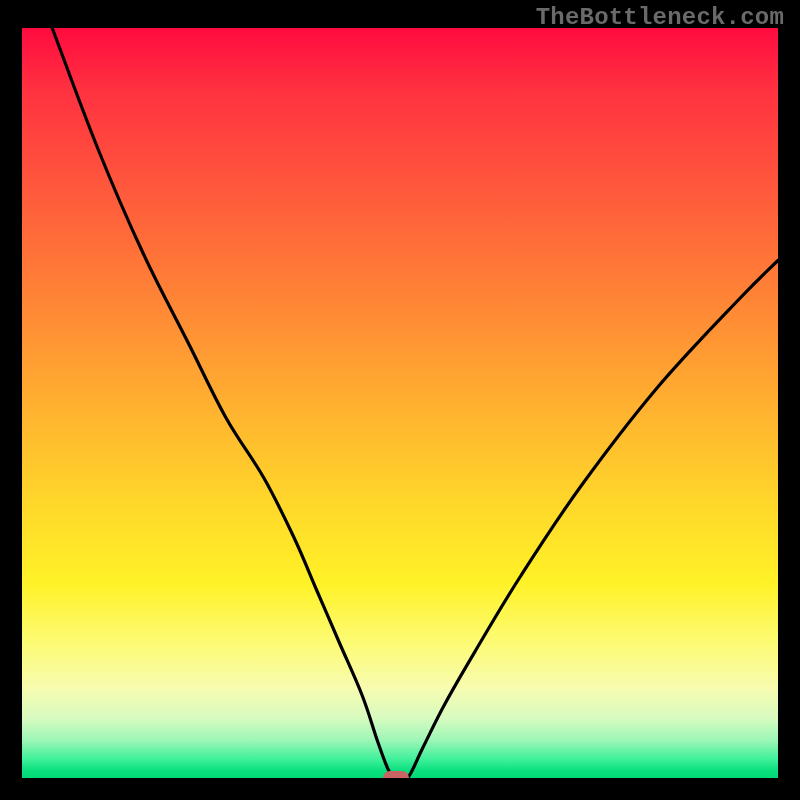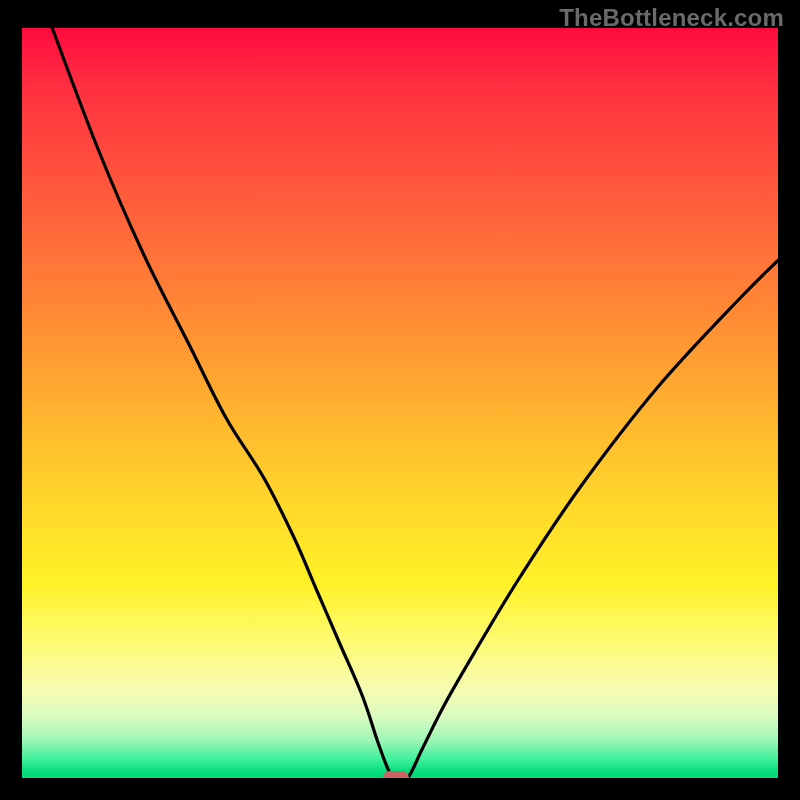--- a/index.html
+++ b/index.html
@@ -9,20 +9,21 @@
     height: 800px;
     background: #000;
     overflow: hidden;
     font-family: Arial, Helvetica, sans-serif;
   }
   .frame {
     position: relative;
     width: 800px;
     height: 800px;
     background: #000;
+    font-family: Liberation Mono, monospace;
   }
   .watermark {
     position: absolute;
     top: 4px;
     right: 16px;
     color: #6a6a6a;
     font-size: 24px;
     font-weight: 600;
     letter-spacing: 0.2px;
     z-index: 3;

